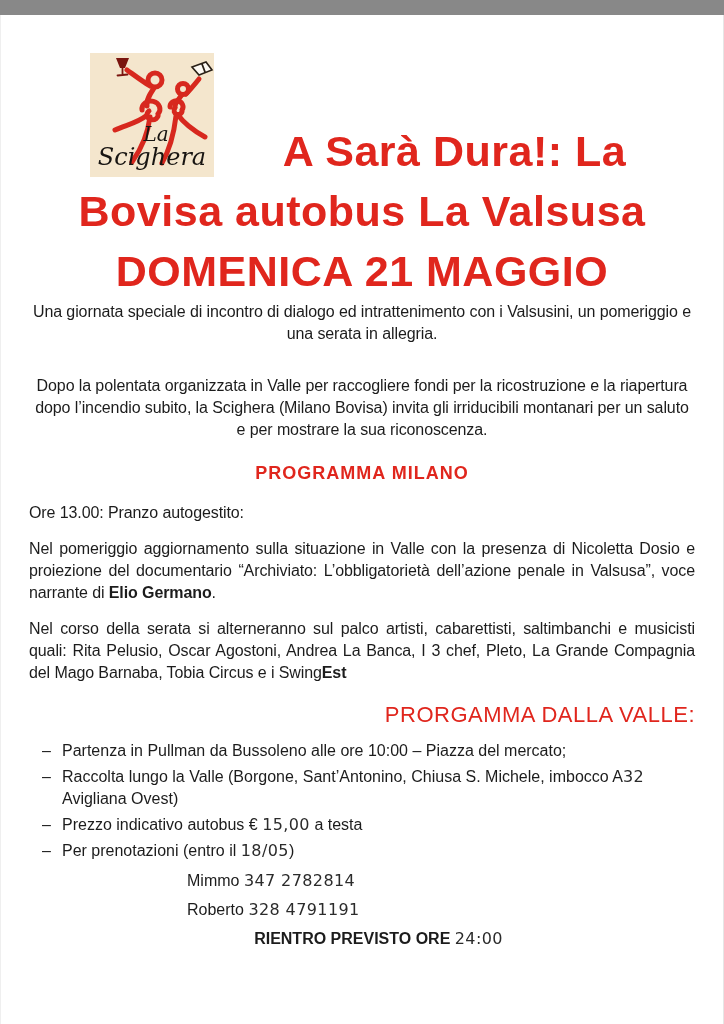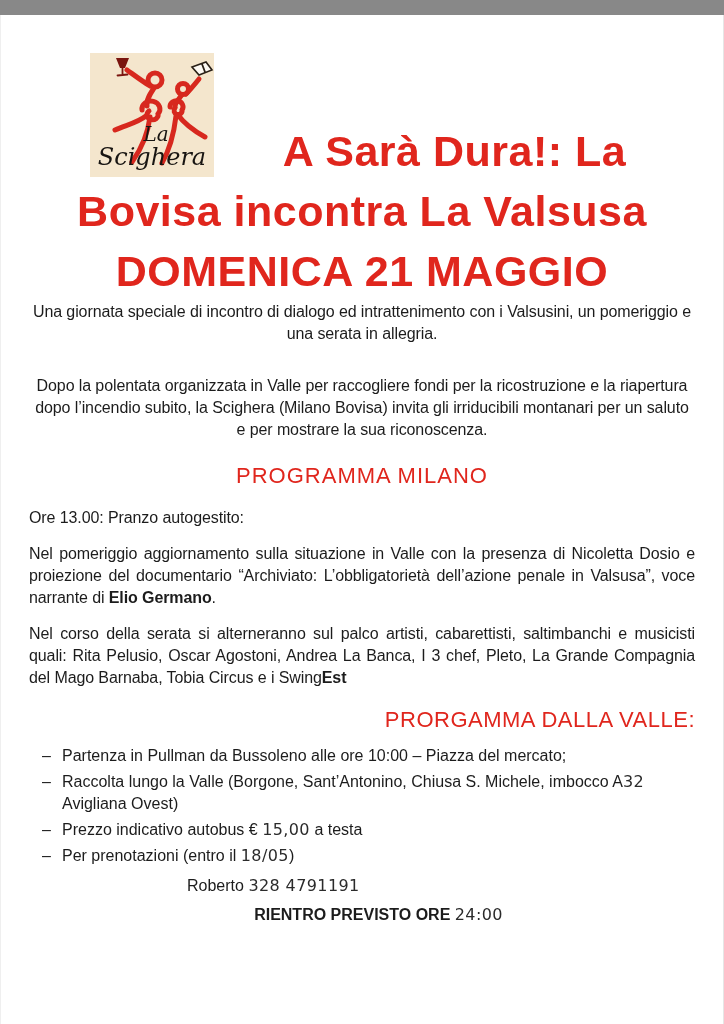--- a/index.html
+++ b/index.html
@@ -33,21 +33,21 @@
     margin:0;padding:106px 0 0 0;
     font-size:43px;line-height:60px;font-weight:700;letter-spacing:0.5px;
     color:var(--accent-red);text-align:center;
   }
   .title span{white-space:nowrap;}
   p{margin:0 0 14px 0;font-size:16px;line-height:22px;letter-spacing:-0.1px;}
   .center{text-align:center;}
   .justify{text-align:justify;}
   .intro-1{margin-top:30px;}
   .h-milano{
-    margin:22px 0 18px 0;font-size:22px;font-weight:400;letter-spacing:1px;
+    margin:22px 0 18px 0;font-size:18px;font-weight:700;letter-spacing:1px;
     color:var(--accent-red);text-align:center;
   }
   .h-valle{
     margin:18px 0 12px 0;font-size:22px;font-weight:400;letter-spacing:0.5px;
     color:var(--accent-red);text-align:right;
   }
   ul.bullets{list-style:none;margin:0 0 8px 0;padding:0 0 0 13px;}
   ul.bullets li{display:flex;margin:0 0 4px 0;font-size:16px;line-height:22px;}
   ul.bullets .dash{flex:0 0 20px;}
   ul.bullets .li-text{flex:1;}
@@ -96,21 +96,21 @@
           <path class="logo-stroke" d="M91 43 C88 47 85 50 85 54"></path>
           <path class="logo-stroke" d="M80 54 a6.5 6 0 1 1 12 3 a4 4 0 1 1 -7 -2"></path>
           <path class="logo-stroke" d="M88 62 C96 73 106 79 115 84"></path>
           <path class="logo-stroke" d="M86 63 C84 80 80 96 72 110"></path>
         </g>
         <text class="logo-script" x="66" y="88" font-size="20" text-anchor="middle">La</text>
         <text class="logo-script" x="62" y="112" font-size="24" text-anchor="middle">Scighera</text>
       </svg>
     </div>
 
-    <h1 class="title"><span>A Sarà Dura!: La</span><br><span>Bovisa incontra La Valsusa</span><br><span>DOMENICA 21 MAGGIO</span></h1>
+    <h1 class="title"><span>A Sarà Dura!: La</span><br><span>Bovisa autobus La Valsusa</span><br><span>DOMENICA 21 MAGGIO</span></h1>
   </div>
 
   <p class="center">Una giornata speciale di incontro di dialogo ed intrattenimento con i Valsusini, un pomeriggio e una serata in allegria.</p>
   <p class="center intro-1">Dopo la polentata organizzata in Valle per raccogliere fondi per la ricostruzione e la riapertura dopo l’incendio subito, la Scighera (Milano Bovisa) invita gli irriducibili montanari per un saluto e per mostrare la sua riconoscenza.</p>
 
   <h2 class="h-milano">PROGRAMMA MILANO</h2>
 
   <p>Ore 13.00: Pranzo autogestito:</p>
 
   <p class="justify"><span>Nel pomeriggio aggiornamento sulla situazione in Valle con la presenza di Nicoletta Dosio e proiezione del documentario “Archiviato: L’obbligatorietà dell’azione penale in Valsusa”, voce narrante di </span><span class="seg-b">Elio Germano</span><span>.</span></p>
@@ -132,18 +132,19 @@
       <span class="dash">–</span>
       <span class="li-text"><span>Prezzo indicativo autobus € </span><span class="seg-f">15,00</span><span> a testa</span></span>
     </li>
     <li>
       <span class="dash">–</span>
       <span class="li-text"><span>Per prenotazioni (entro il </span><span class="seg-f">18/05</span><span>)</span></span>
     </li>
   </ul>
 
   <div class="contacts">
+    <div class="contact-line"><span>Mimmo </span><span class="seg-f">347 2782814</span></div>
     <div class="contact-line"><span>Roberto </span><span class="seg-f">328 4791191</span></div>
   </div>
 
   <div class="return-line"><span class="seg-b">RIENTRO PREVISTO ORE </span><span class="seg-f">24:00</span></div>
 
 </div>
 
 </body></html>

